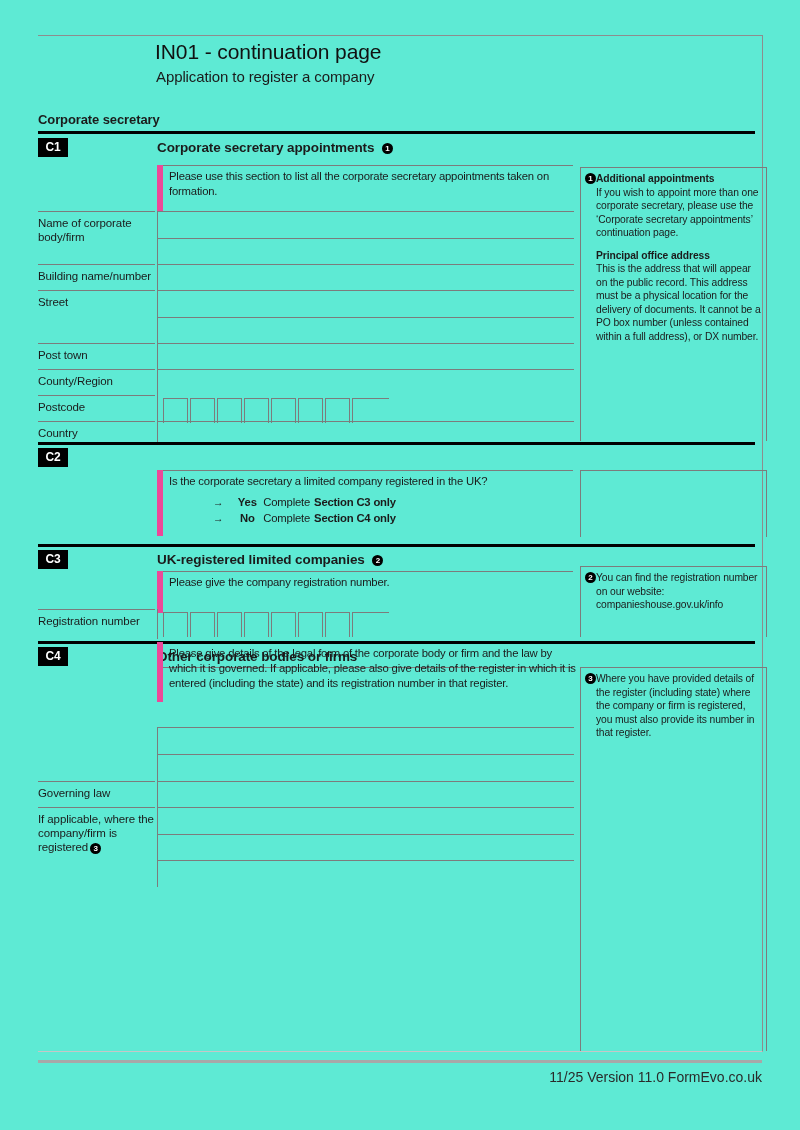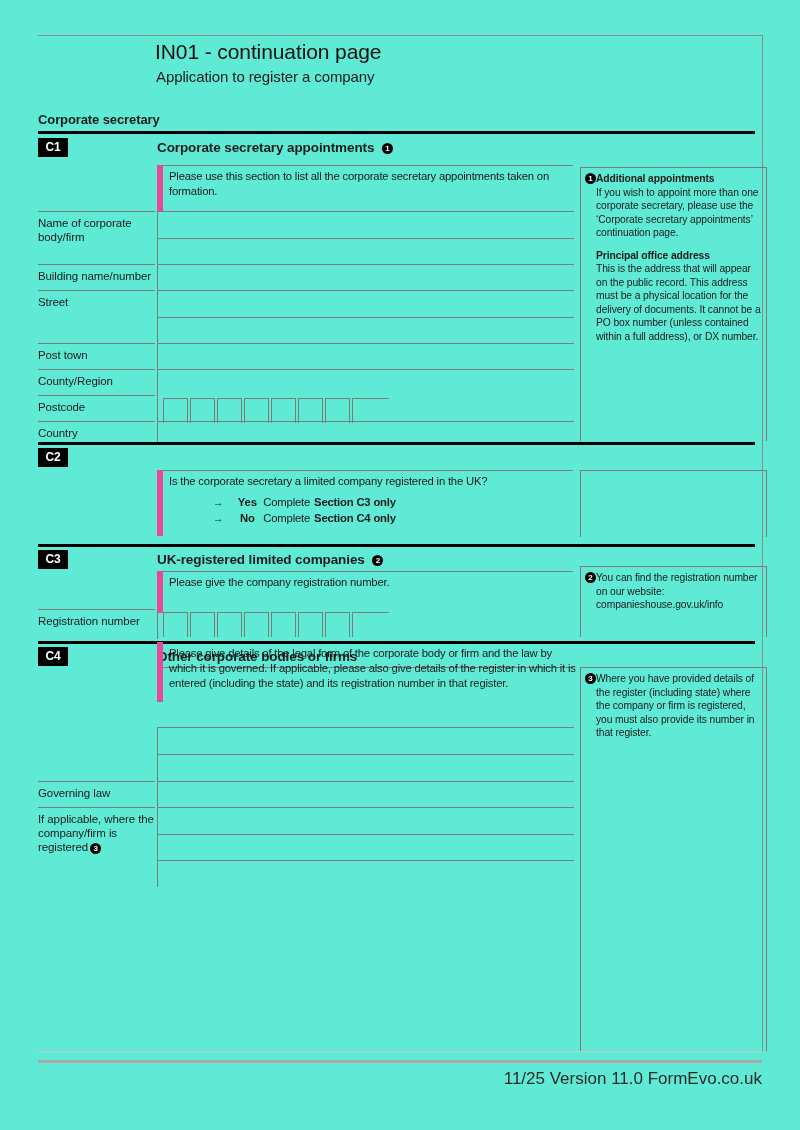--- a/index.html
+++ b/index.html
@@ -66,21 +66,21 @@
   .fmarker { margin-left:2px; }
 
   .gq { margin-bottom:6px; }
   .opt { padding-left:44px; line-height:15.5px; }
   .opt-arrow { font-size:10.5px; }
   .opt-label { display:inline-block; width:32px; margin-left:8px; font-weight:bold;text-align:center; }
   .opt-pre { margin-right:4px; }
   .opt-bold { font-weight:bold; }
 
   .frule { position:absolute; left:38px; top:1060px; width:724px; height:3px; background:#a8a8a8; }
-  .ftext { position:absolute; left:362px; top:1069px; width:400px; text-align:right; font-size:17px; color:#2a2a2a; letter-spacing:0; }
+  .ftext { position:absolute; left:362px; top:1069px; width:400px; text-align:right; font-size:14px; color:#2a2a2a; letter-spacing:0; }
 </style>
 </head>
 <body>
 
 <div class="page">
 
   <div class="frame"></div>
 
   <div class="hdr-title">IN01 - continuation page</div>
   <div class="hdr-sub">Application to register a company</div>

